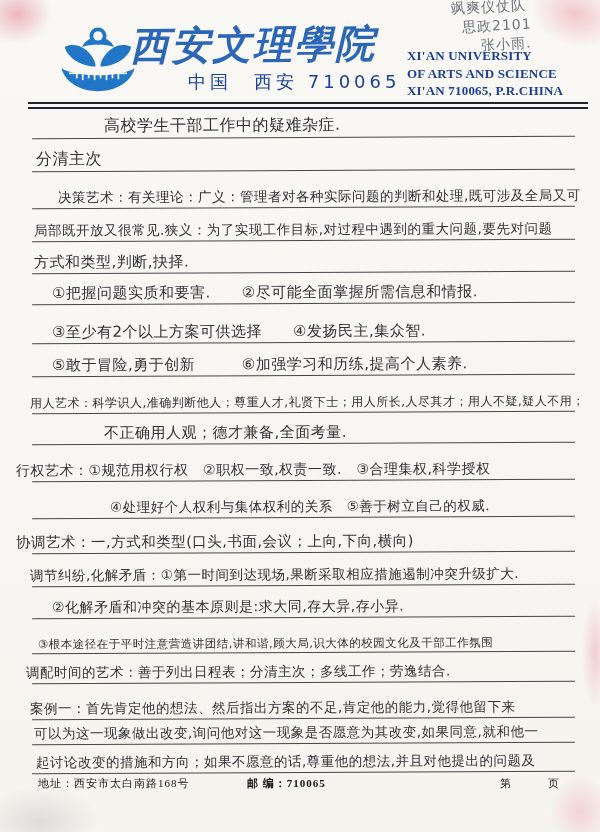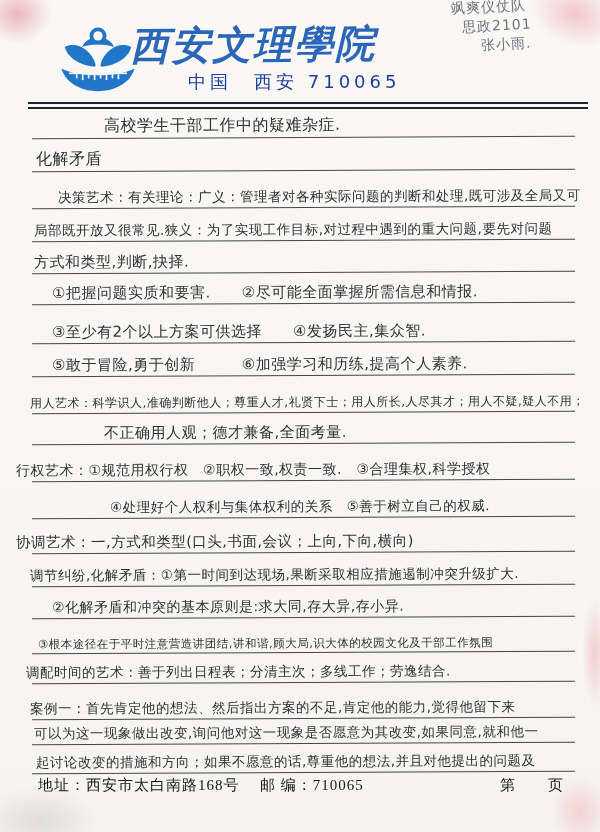--- a/index.html
+++ b/index.html
@@ -64,24 +64,24 @@
     color:#303137;white-space:nowrap;overflow:visible;
     display:flex;align-items:flex-end;
     letter-spacing:.5px;transform:rotate(-.25deg);
   }
   .hline span{display:block;padding-bottom:1px;}
 
   
   .footer{
     position:absolute;left:38px;top:776px;width:540px;height:24px;
     font-family:"Liberation Serif","DejaVu Serif",serif;
-    font-size:15px;color:#17171a;letter-spacing:1px;white-space:nowrap;
+    font-size:11px;color:#17171a;letter-spacing:1px;white-space:nowrap;
   }
   .footer .addr{position:absolute;left:0;}
-  .footer .zip{position:absolute;left:222px;}
+  .footer .zip{position:absolute;left:209px;font-weight:bold;}
   .footer .pg-di{position:absolute;left:462px;}
   .footer .pg-ye{position:absolute;left:510px;}
 </style>
 </head>
 <body>
 
 <div class="paper">
 
   <div class="smudge tl"></div>
   <div class="smudge tr"></div>
@@ -107,35 +107,40 @@
       <rect x="52" y="59" width="2" height="5"></rect>
         <rect x="59" y="59" width="2" height="7"></rect>
       <rect x="66" y="59" width="2" height="5"></rect>
         <rect x="73" y="59" width="2" height="6"></rect>
     </g>
   </svg>
 
   <div class="title-cn">西安文理學院</div>
   <div class="subtitle-cn">中国　西安 710065</div>
 
+  <div class="english">
+    <div>XI'AN UNIVERSITY</div>
+    <div>OF ARTS AND SCIENCE</div>
+    <div>XI'AN 710065, P.R.CHINA</div>
+  </div>
 
   <div class="annotation">
     <div class="a1">飒爽仪仗队</div>
     <div class="a2">思政2101</div>
     <div class="a3">张小雨.</div>
   </div>
 
   <div class="header-rule"></div>
 
   <div class="lines" id="lines">
       <div class="hline" style="top: 111px;">
         <span style="margin-left: 72px; font-size: 16px;">高校学生干部工作中的疑难杂症.</span>
       </div>
       <div class="hline" style="top: 144px;">
-        <span style="margin-left: 4px; font-size: 16px;">化解矛盾</span>
+        <span style="margin-left: 4px; font-size: 16px;">分清主次</span>
       </div>
       <div class="hline" style="top: 181px;">
         <span style="margin-left: 26px; font-size: 13.5px;">决策艺术：有关理论：广义：管理者对各种实际问题的判断和处理,既可涉及全局又可</span>
       </div>
       <div class="hline" style="top: 214px;">
         <span style="margin-left: 2px; font-size: 13.5px;">局部既开放又很常见.狭义：为了实现工作目标,对过程中遇到的重大问题,要先对问题</span>
       </div>
       <div class="hline" style="top: 246px;">
         <span style="margin-left: 2px; font-size: 15px;">方式和类型,判断,抉择.</span>
       </div>

